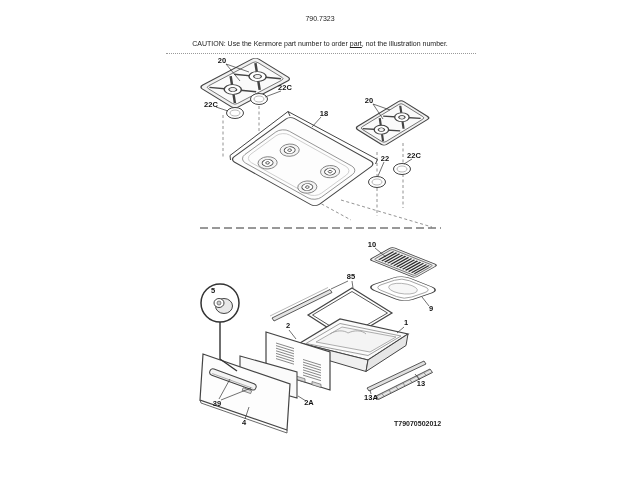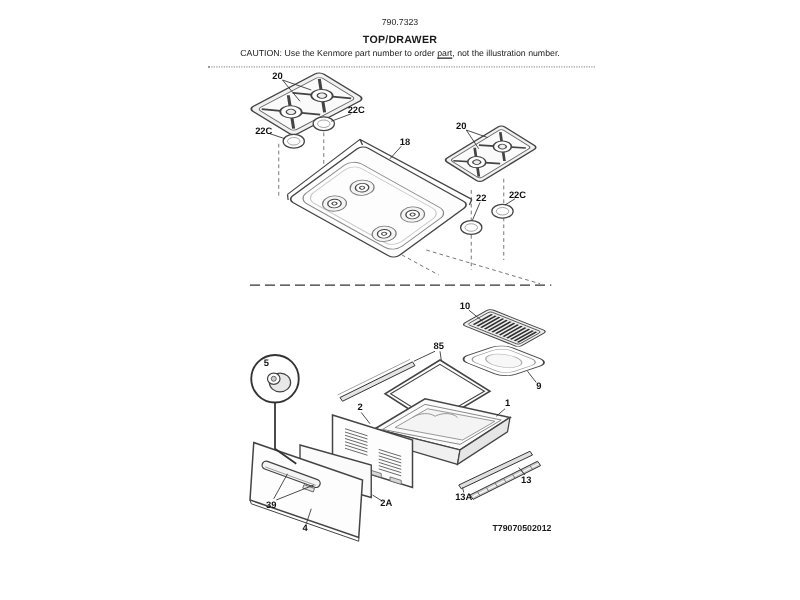--- a/index.html
+++ b/index.html
@@ -18,21 +18,20 @@
   .lead{stroke:#333;stroke-width:.7;fill:none;}
   .dash{stroke:#777;stroke-width:.8;fill:none;stroke-dasharray:3,2.5;}
   .edge{stroke:#444;fill:none;}
 </style>
 </head>
 <body>
 
 <div id="page">
 
   <div class="hdr" id="model-number">790.7323</div>
-  <div class="hdr" id="section-title">TOP/DRAWER</div>
   <div class="hdr" id="caution-line"><span>CAUTION: Use the Kenmore part number to order </span><span class="u">part</span><span>, not the illustration number.</span></div>
   <div id="dotted-rule"></div>
 
   <svg id="art" width="640" height="480" viewBox="0 0 640 480">
 
     <g>
 
       <g>
         <path class="dash" d="M223,115 L223,158"></path>
         <path class="dash" d="M259,106 L259,133"></path>

